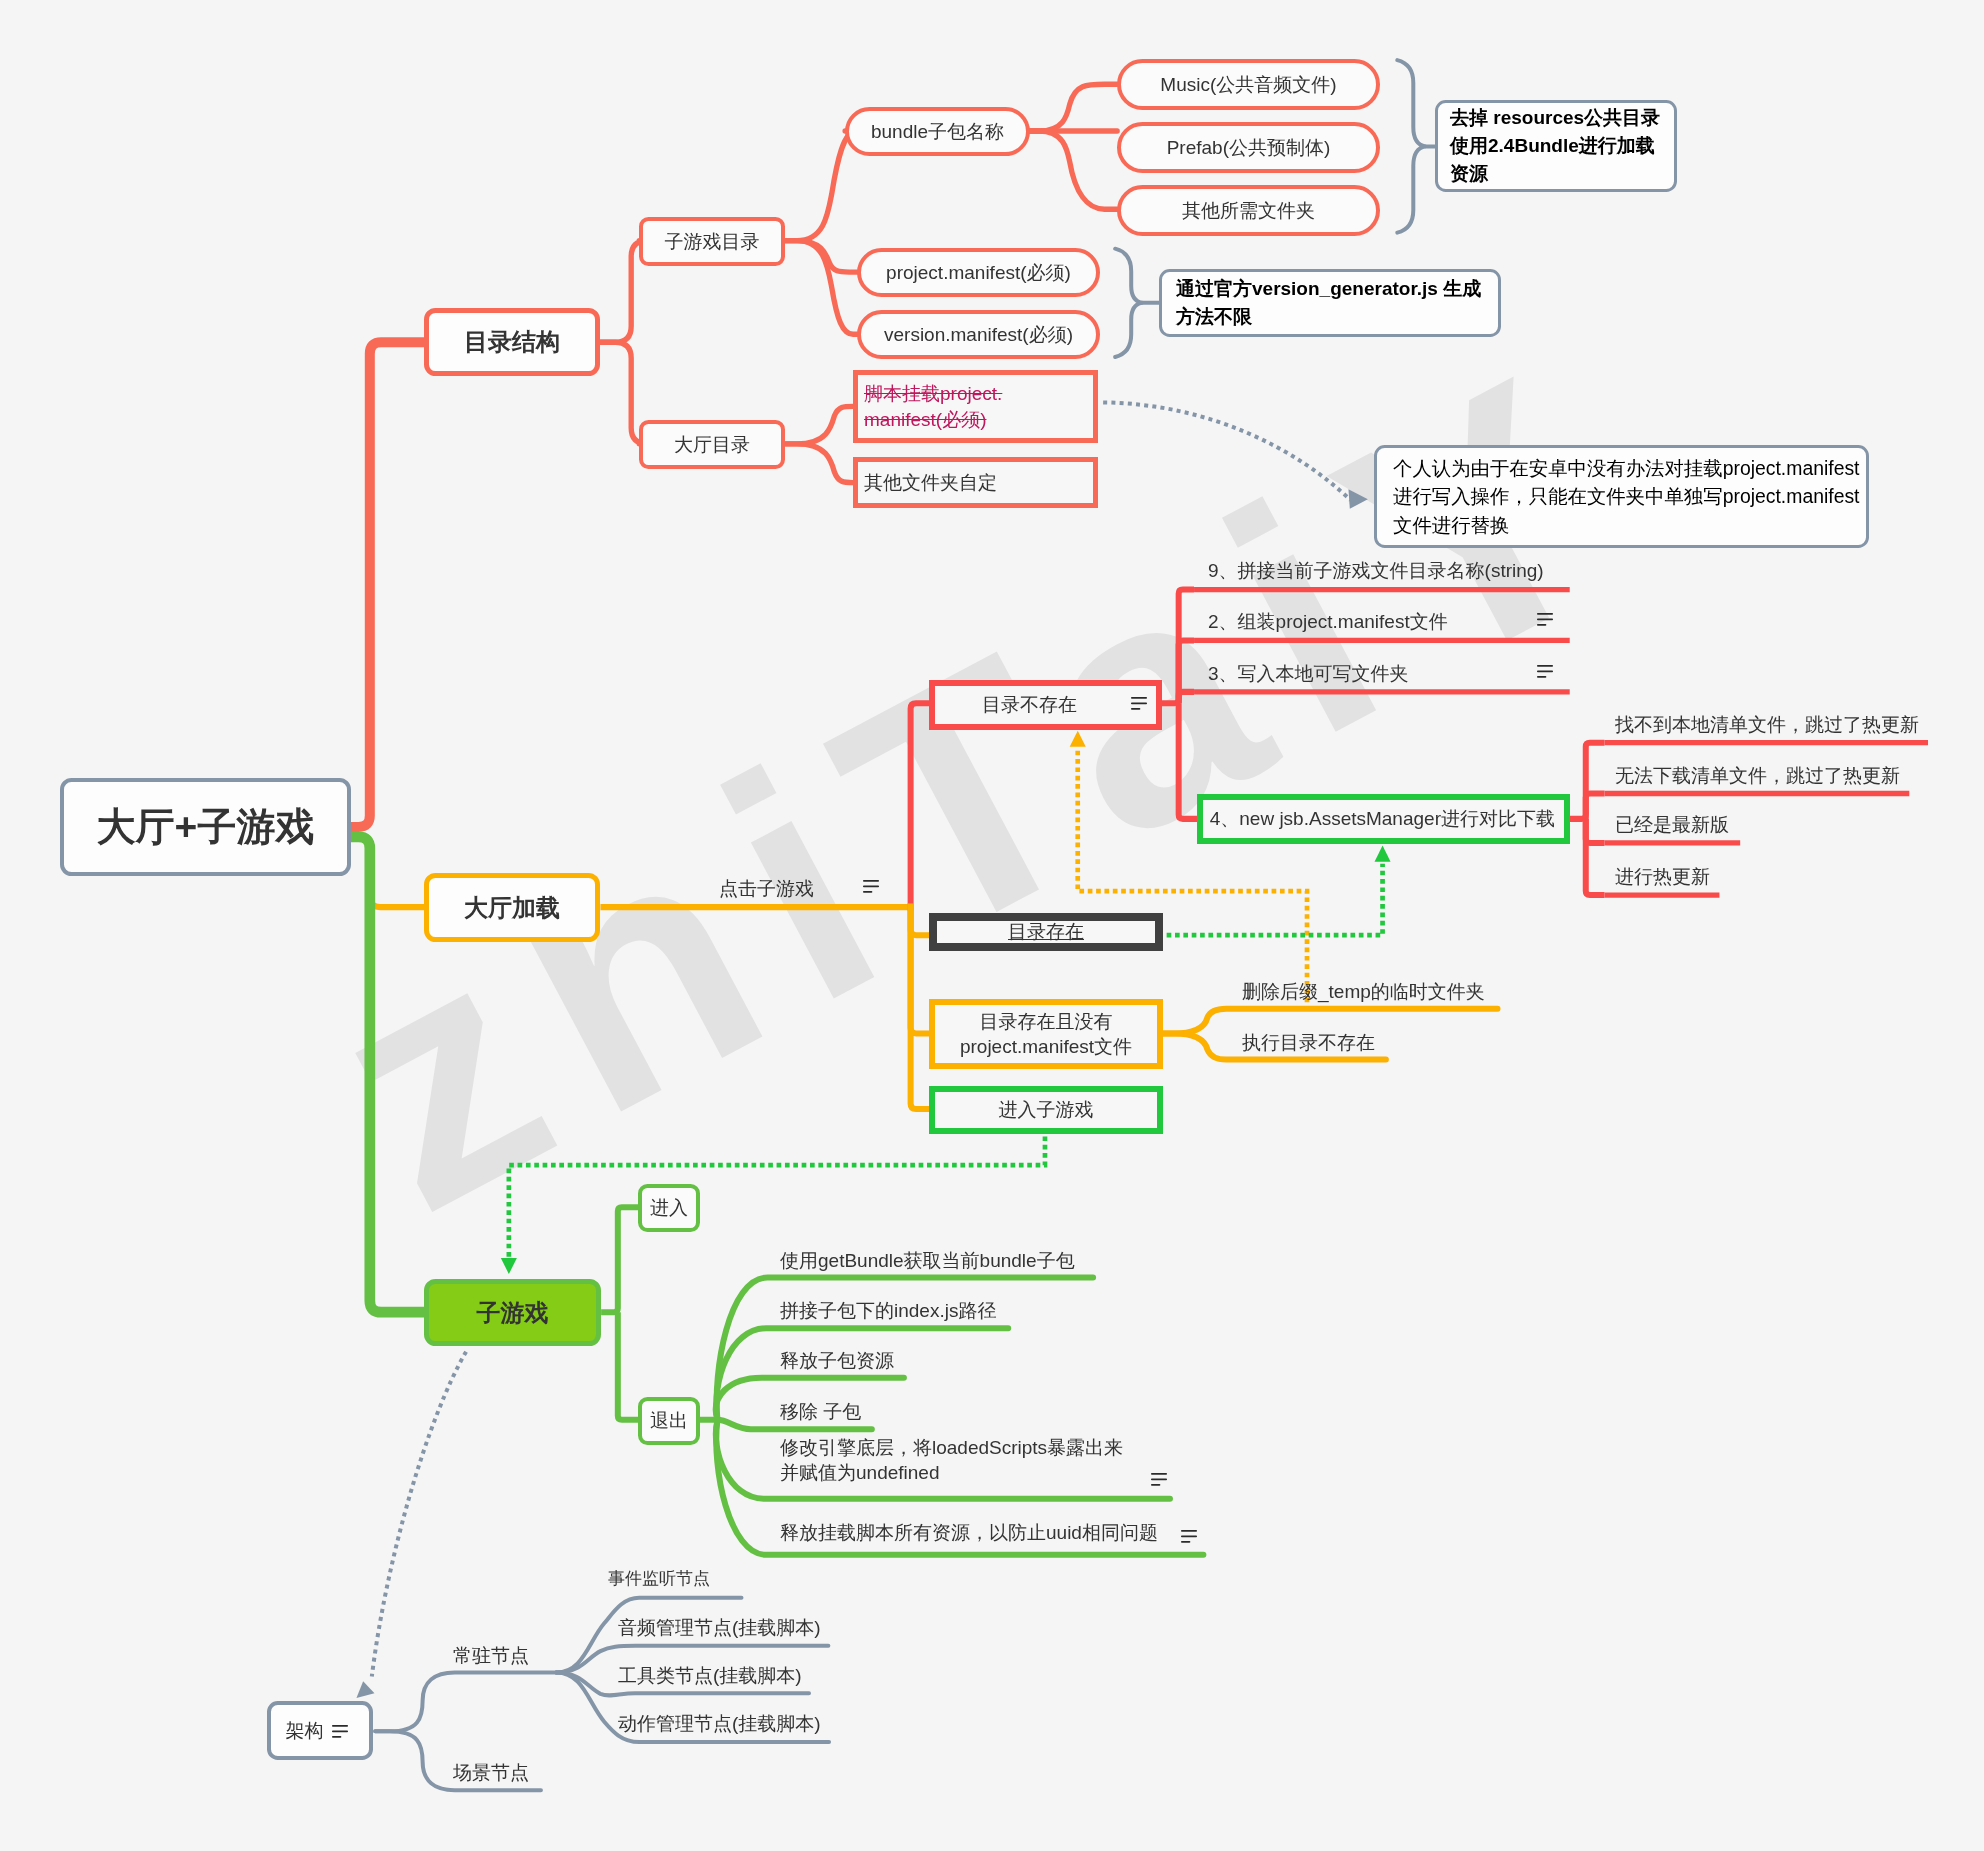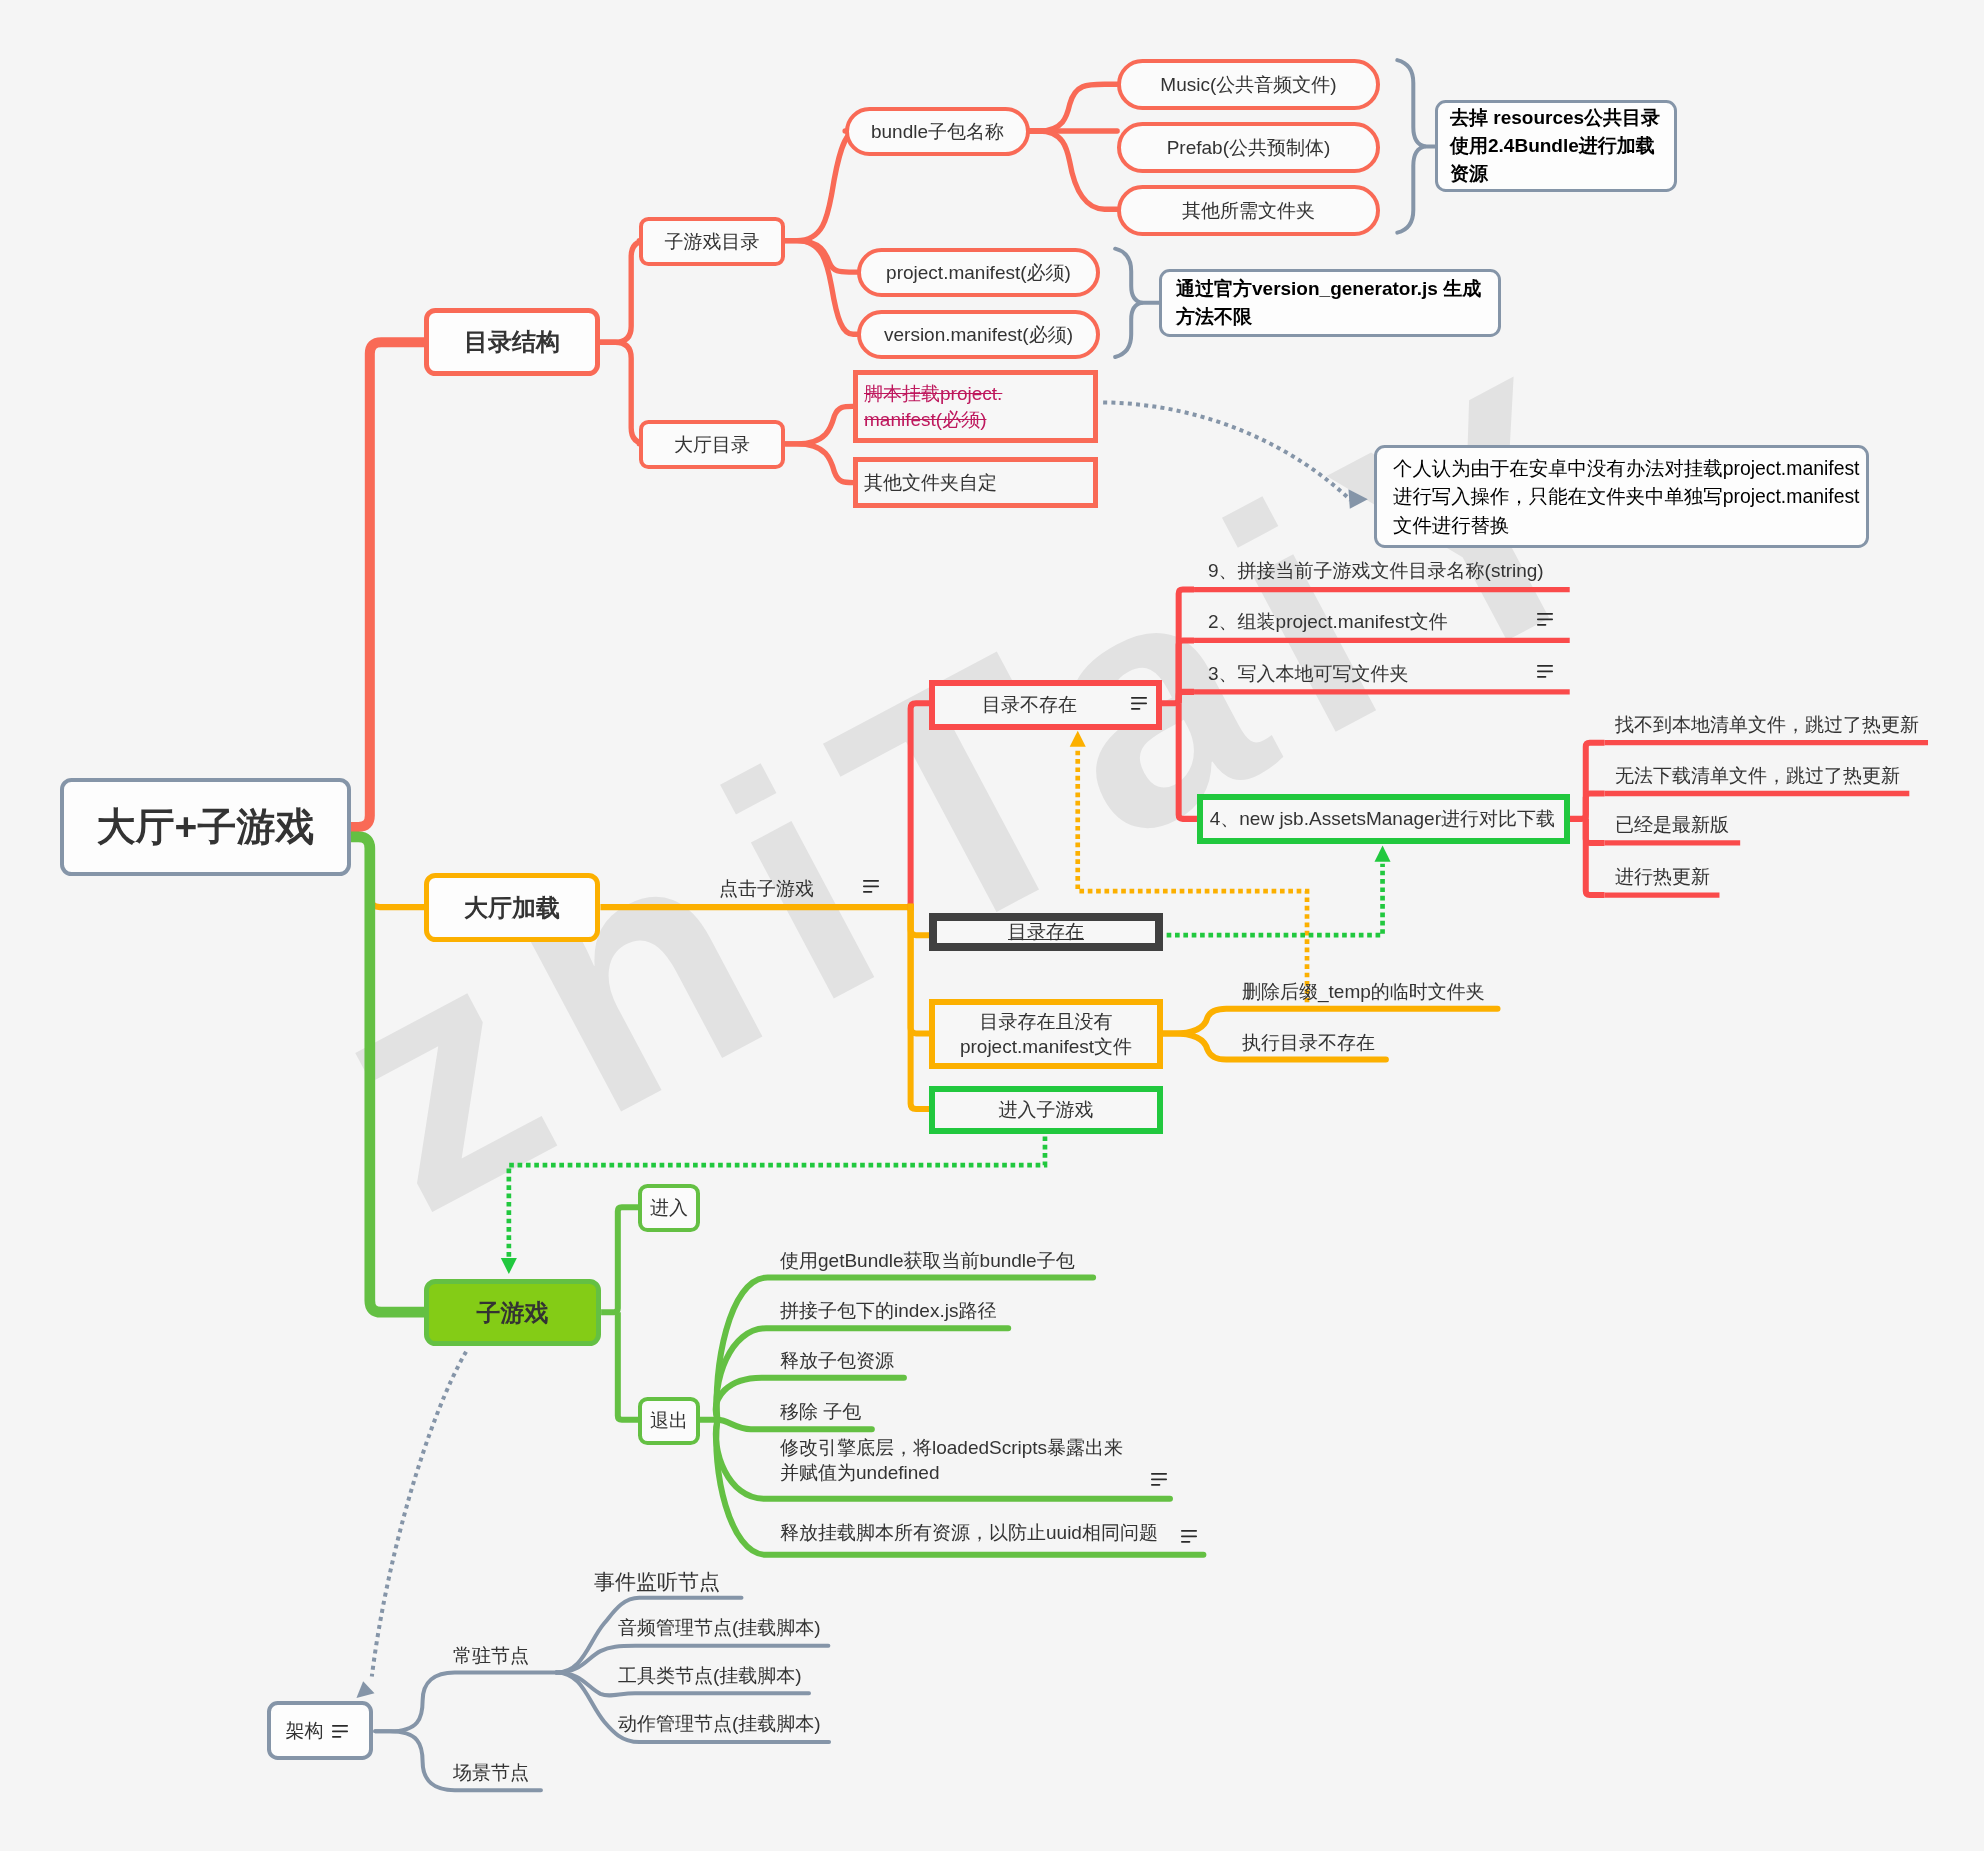--- a/index.html
+++ b/index.html
@@ -169,18 +169,18 @@
       <rect x="0" y="16.4" width="14" height="2.6" rx="1.2" fill="#2b2b2b"></rect>
     </svg>
 <div class="nd" style="left:267px;top:1701px;width:106px;height:59px;border:4px solid #8595a8;border-radius:10.7px;font-size:19px;background:#fdfdfd;padding-right:31px;justify-content:center;"><span>架构</span></div>
 <svg class="hamb" style="left:332px;top:1725px" width="16" height="12.7" viewBox="0 0 24 19" xmlns="http://www.w3.org/2000/svg">
       <rect x="0" y="0" width="24" height="2.6" rx="1.2" fill="#2b2b2b"></rect>
       <rect x="0" y="8.2" width="24" height="2.6" rx="1.2" fill="#2b2b2b"></rect>
       <rect x="0" y="16.4" width="14" height="2.6" rx="1.2" fill="#2b2b2b"></rect>
     </svg>
 <div class="lbl" style="left:453px;top:1643px;font-size:19px;color:#333;">常驻节点</div>
 <div class="lbl" style="left:453px;top:1760px;font-size:19px;color:#333;">场景节点</div>
-<div class="lbl" style="left:594px;top:1568px;font-size:21px;color:#333;">事件监听节点</div>
+<div class="lbl" style="left:608px;top:1568px;font-size:17px;color:#333;">事件监听节点</div>
 <div class="lbl" style="left:618px;top:1615px;font-size:19px;color:#333;">音频管理节点(挂载脚本)</div>
 <div class="lbl" style="left:618px;top:1663px;font-size:19px;color:#333;">工具类节点(挂载脚本)</div>
 <div class="lbl" style="left:618px;top:1711px;font-size:19px;color:#333;">动作管理节点(挂载脚本)</div>
 </div>
 
 
 </body></html>

